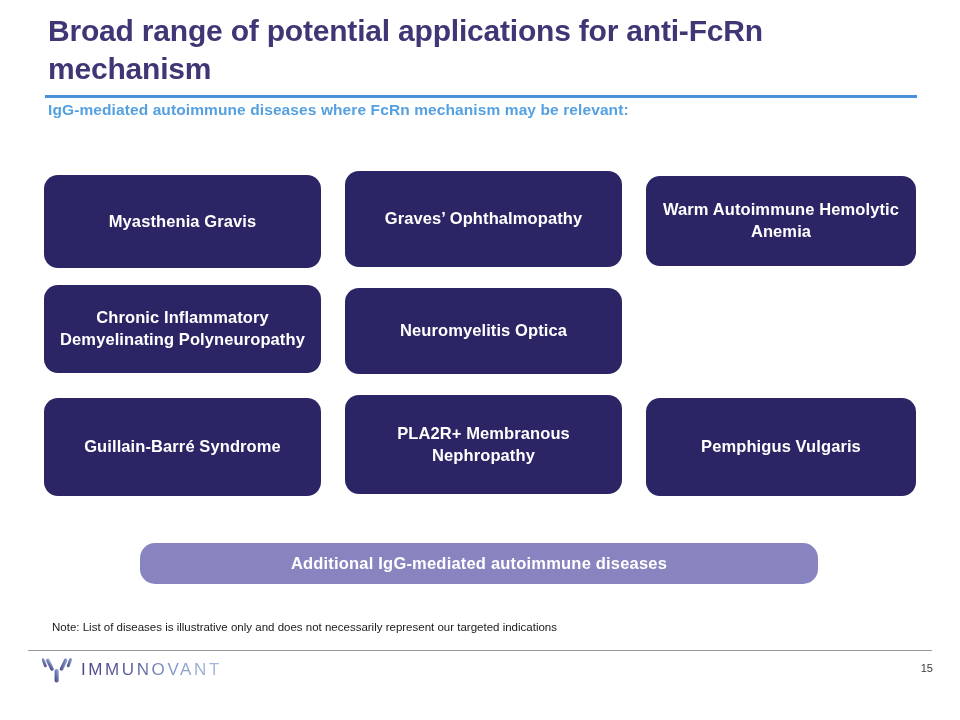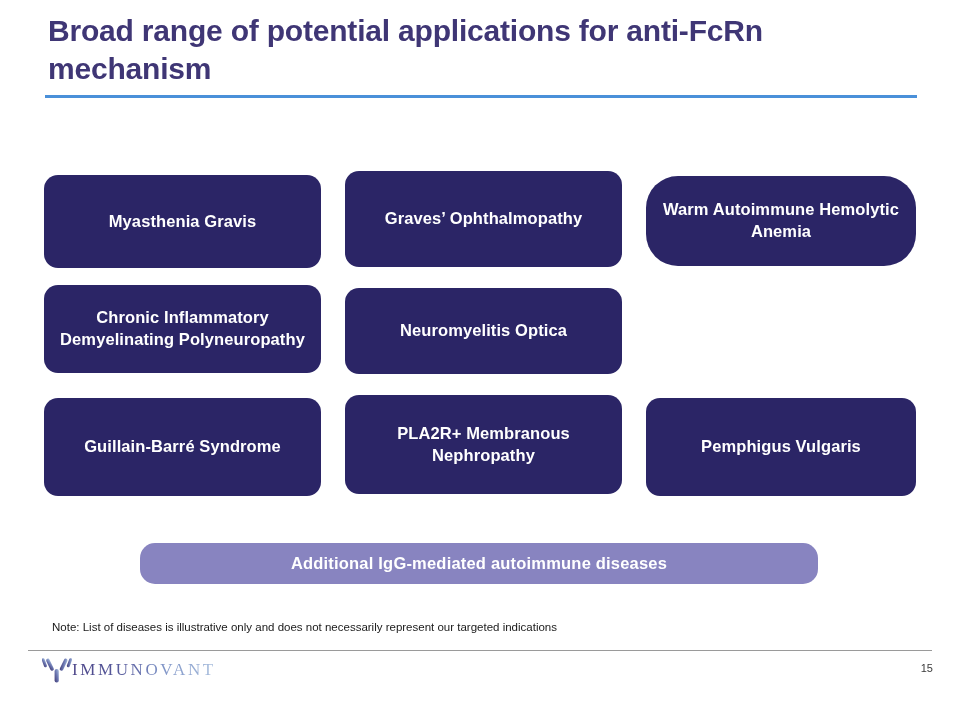--- a/index.html
+++ b/index.html
@@ -85,21 +85,21 @@
   }
 
   
   .col-1 { left: 0px;   width: 277px; }
   .col-2 { left: 301px; width: 277px; }
   .col-3 { left: 602px; width: 270px; }
 
   
   .r1c1 { top: 1px;   height: 93px; }
   .r1c2 { top: -3px;  height: 96px; }
-  .r1c3 { top: 2px;   height: 90px; border-radius: 32px; }
+  .r1c3 { top: 2px;   height: 90px; }
 
   .r2c1 { top: 111px; height: 88px; }
   .r2c2 { top: 114px; height: 86px; }
   .r2c3 { top: 110px; height: 90px; }
 
   .r3c1 { top: 224px; height: 98px; }
   .r3c2 { top: 221px; height: 99px; }
   .r3c3 { top: 224px; height: 98px; }
 
   
@@ -140,21 +140,21 @@
     height: 1px;
     background: #9a9a9a;
   }
 
   .logo {
     position: absolute;
     left: 42px;
     top: 656px;
     display: flex;
     align-items: center;
-    font-family: Liberation Serif, serif;
+    gap: 9px;
   }
 
   .logo-mark {
     width: 30px;
     height: 28px;
     flex: none;
   }
 
   .logo-text {
     font-size: 17px;
@@ -178,20 +178,21 @@
 </style>
 </head>
 <body>
 
 <div class="slide">
 
   <h1 class="title">Broad range of potential applications for anti-FcRn mechanism</h1>
 
   <div class="title-rule"></div>
 
+  <div class="subtitle">IgG-mediated autoimmune diseases where FcRn mechanism may be relevant:</div>
 
   <div class="grid">
 
     <div class="box col-1 r1c1">
       <span>Myasthenia Gravis</span>
     </div>
 
     <div class="box col-2 r1c2">
       <span>Graves’ Ophthalmopathy</span>
     </div>

